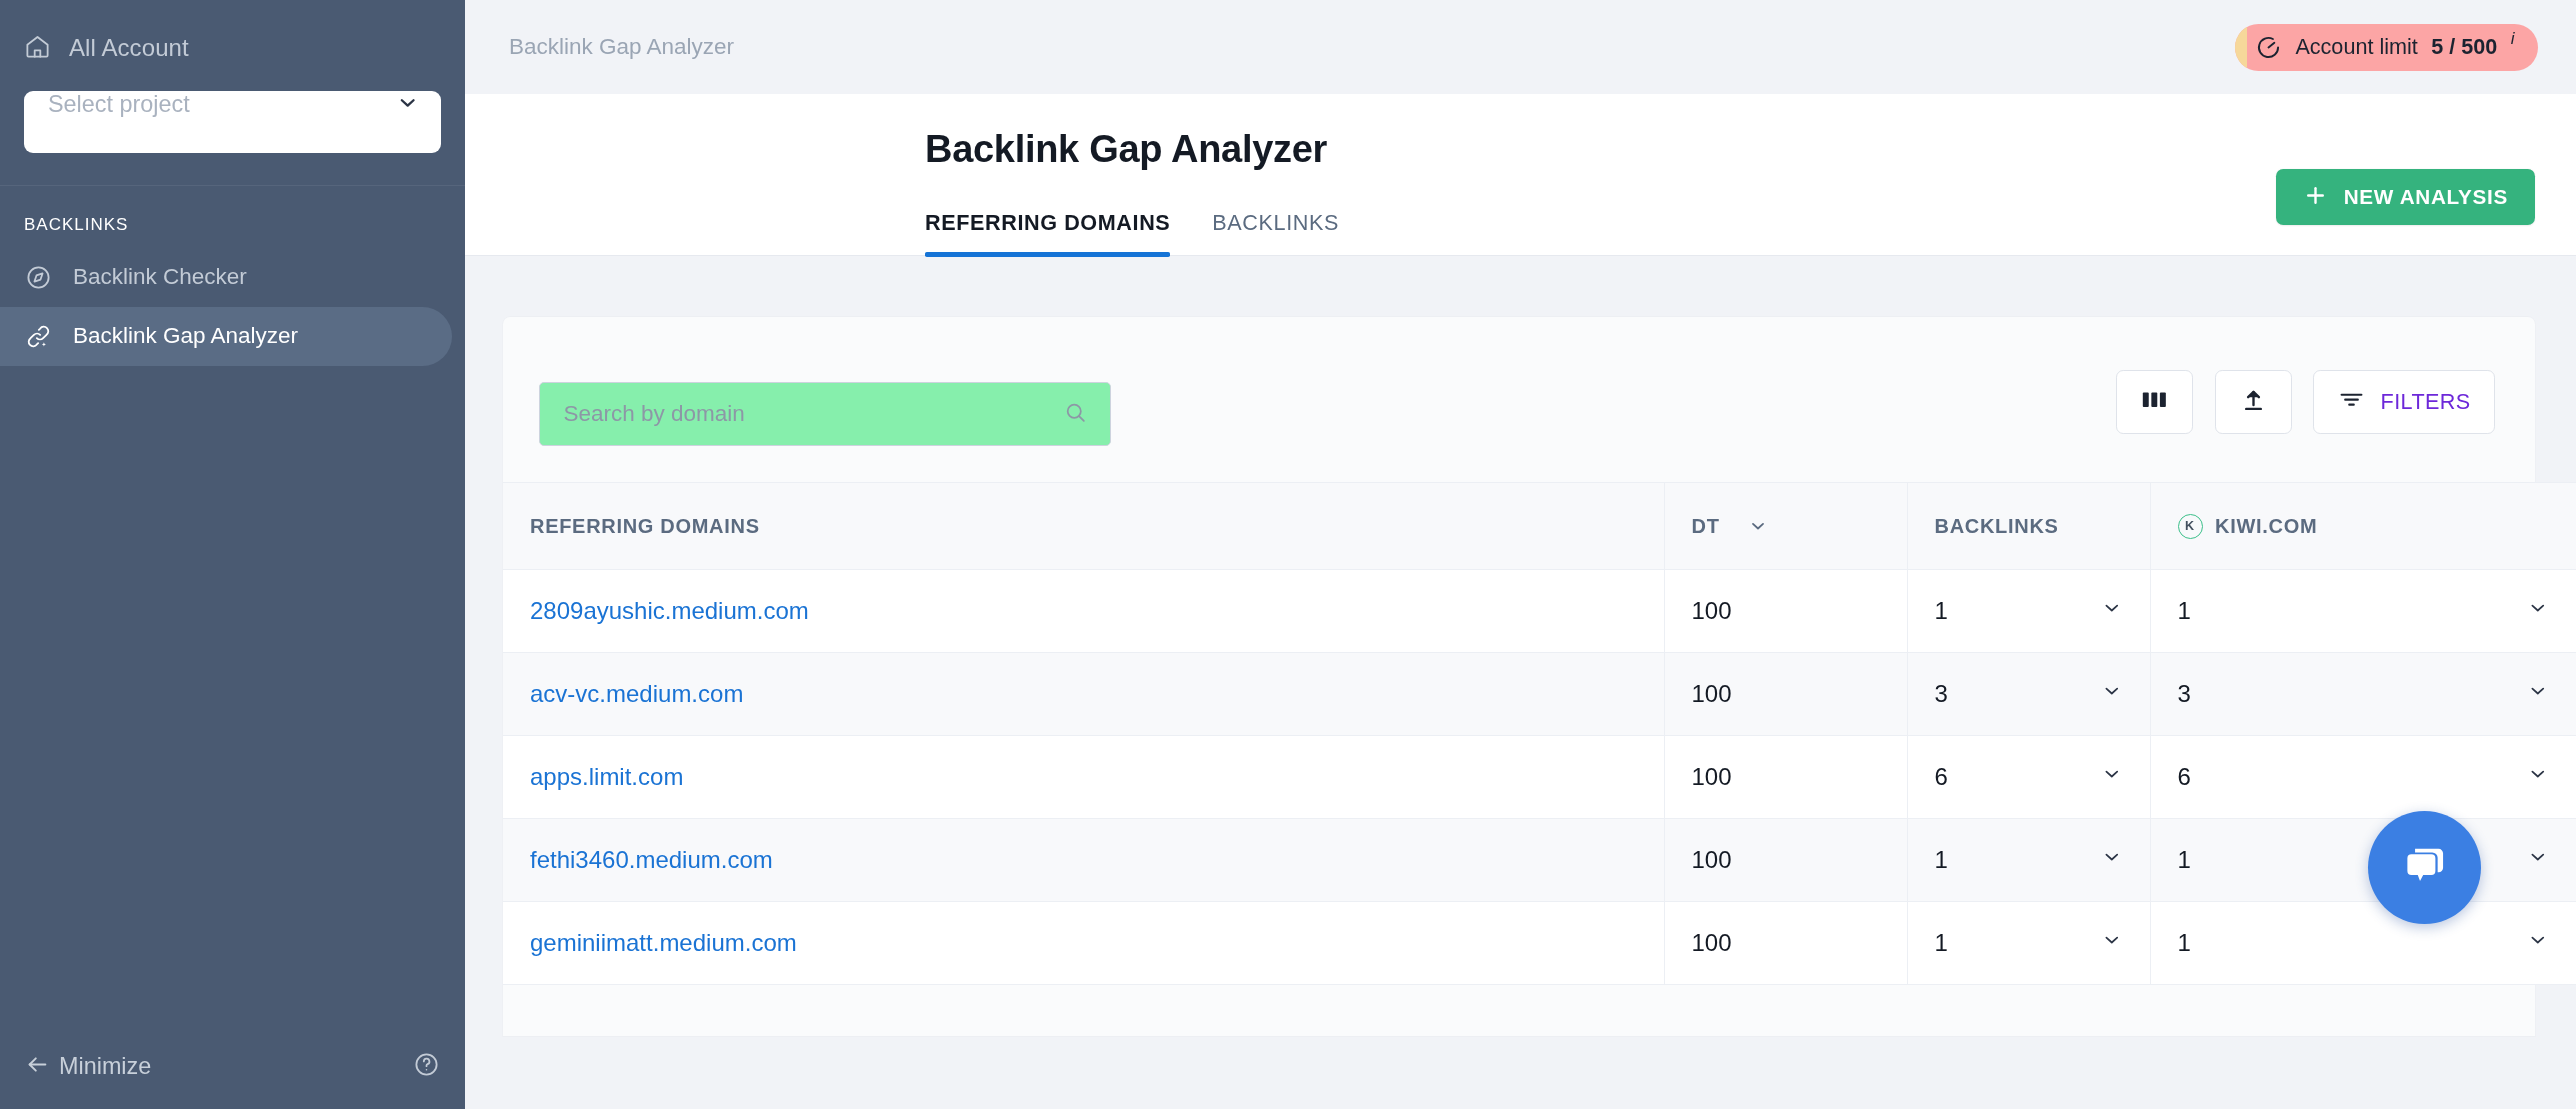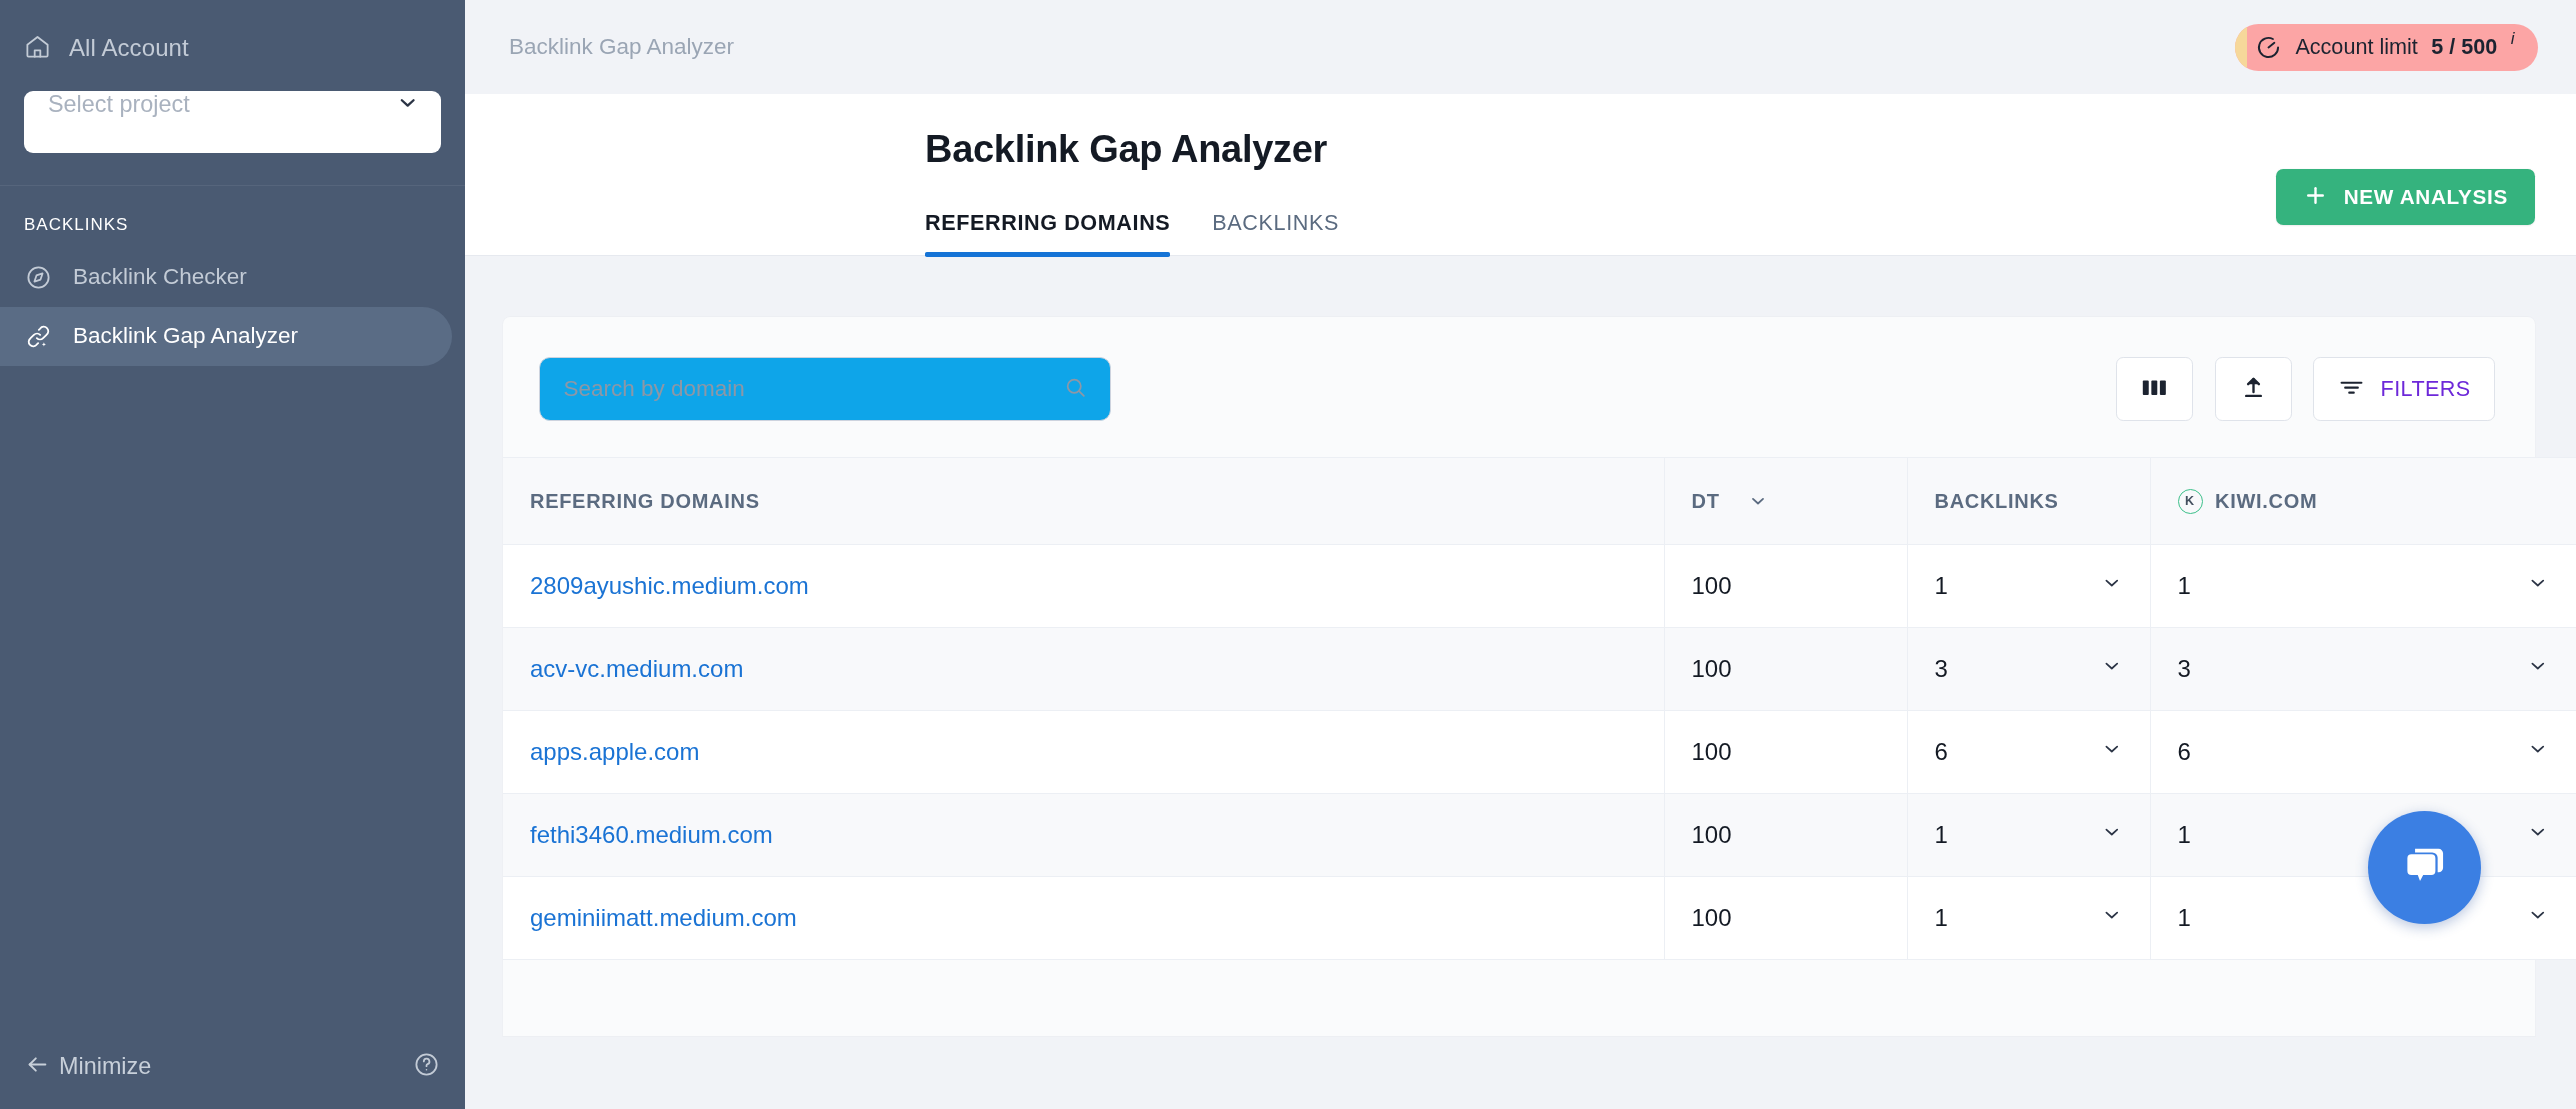--- a/index.html
+++ b/index.html
@@ -114,24 +114,25 @@
   .content { flex:1; background:#f1f3f7; padding: 61px 0 0 0; overflow:hidden; }
   .card {
     margin: 0 41px 0 38px; background:#fafbfc;
     border-radius: 7.2px 7.2px 0 0; min-height: 719px;
     box-shadow: 0 0 0 0.9px rgba(0,0,0,0.015);
   }
   .card-toolbar {
     display:flex; align-items:center; padding: 40px 40px 36px 36px;
   }
   .searchbox {
-    width: 572px; height: 64px; background:#0ea5e9;
-    border: 0.9px solid #cdd3de; border-radius: 11px;
+    width: 572px; height: 64px; background:#86efac;
+    border: 0.9px solid #cdd3de; border-radius: 5px;
     display:flex; align-items:center; padding: 0 22.5px 0 23.4px;
     cursor: text;
+    margin-top: 25px;
   }
   .searchbox input {
     flex:1; border:none; outline:none; background:transparent;
     font-size: 22.5px; color:#3d4858; font-family:"Liberation Sans", sans-serif;
   }
   .searchbox input::placeholder { color:#8d97a6; }
   .tb-right { margin-left:auto; display:flex; align-items:center; gap: 21.6px; }
   .tb-btn {
     height: 64px; min-width: 77px; background:#fff;
     border:0.9px solid #dfe3ea; border-radius: 7.2px;
@@ -444,21 +445,21 @@
                   <span class="chev"><svg width="21.6" height="21.6" viewBox="0 0 24 24" fill="none" stroke="#2b3445" stroke-width="1.9" stroke-linecap="round" stroke-linejoin="round">
                         <path d="M6 9.5 12 15l6-5.5"></path>
                       </svg></span>
                 </div>
               </td>
             </tr>
 
             <tr>
               <td>
                 <div class="cellpad">
-                    <a class="domain">apps.apple.com</a>
+                    <a class="domain">apps.limit.com</a>
                   </div>
               </td>
               <td class="dt">
                 <div class="cellpad">
                     <span>100</span>
                   </div>
               </td>
               <td class="bl">
                 <div class="cell-expand">
                   <span class="num">6</span>

